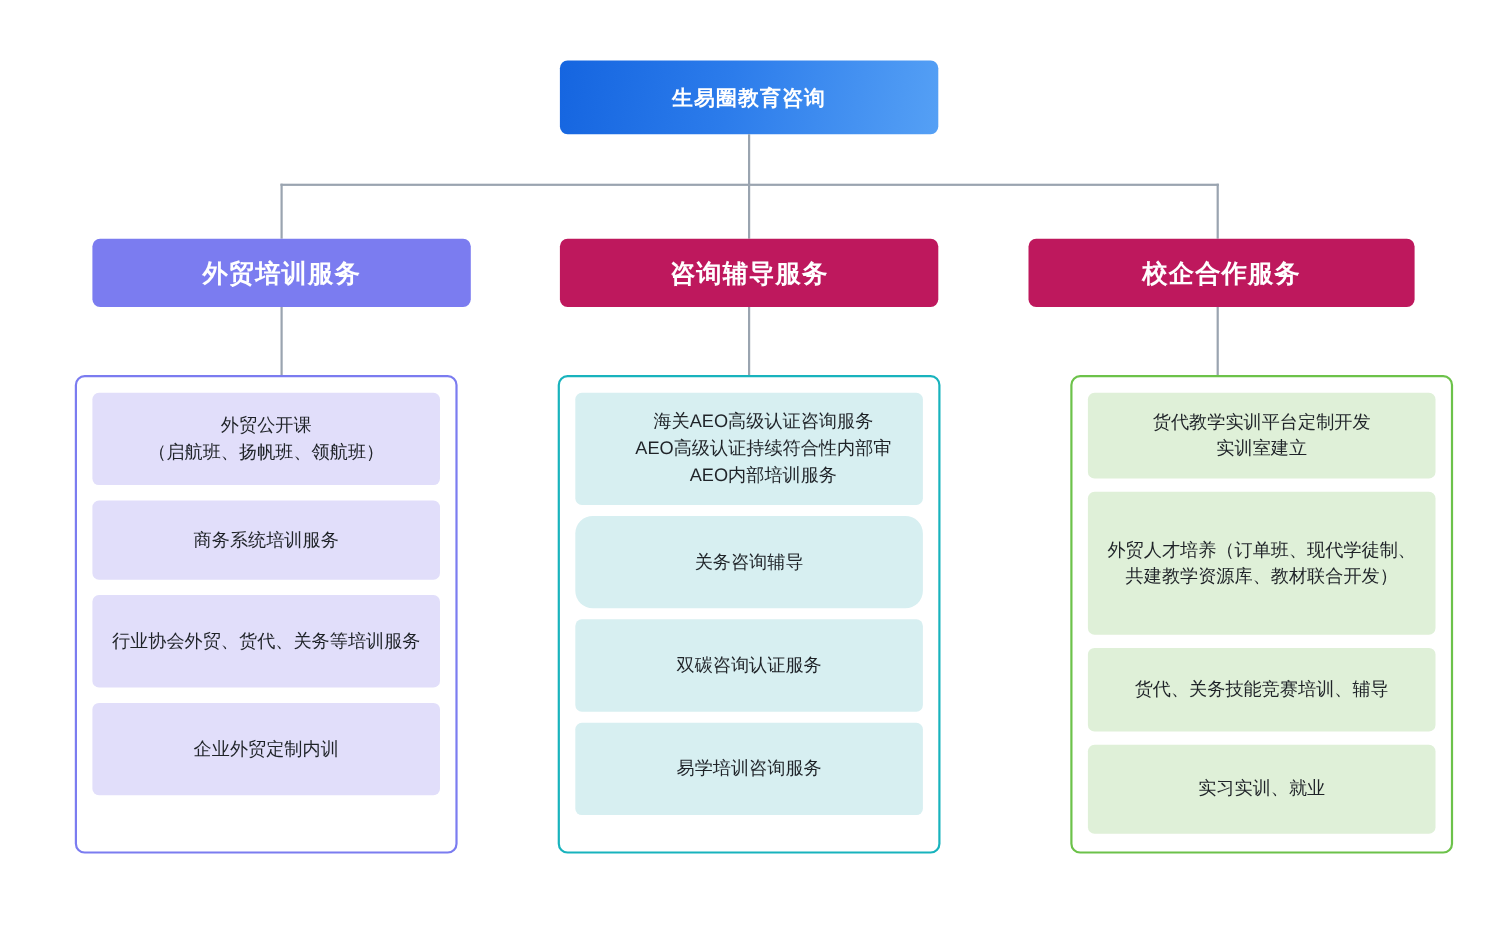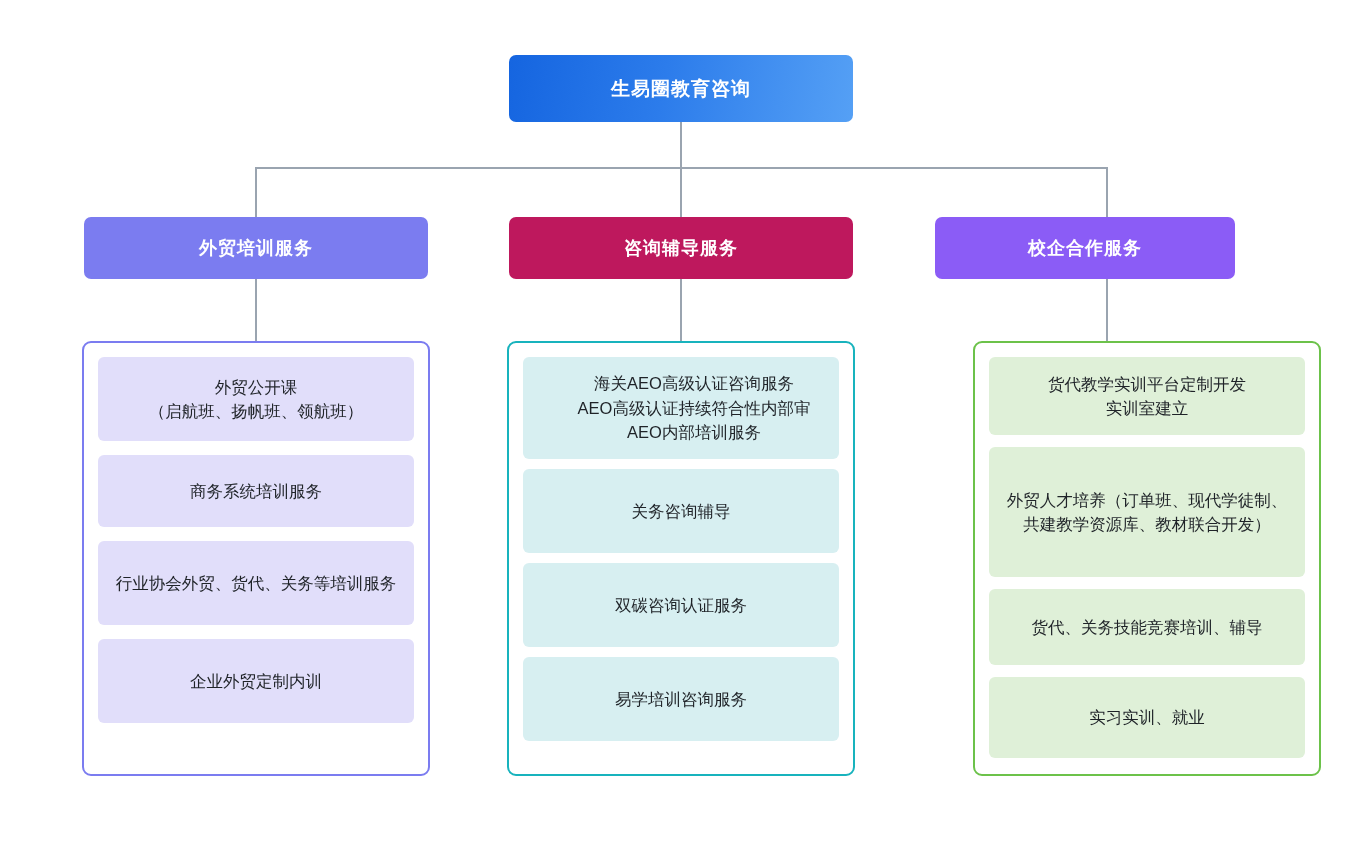--- a/index.html
+++ b/index.html
@@ -56,21 +56,21 @@
     position: absolute;
     height: 62px;
     border-radius: 7px;
     display: flex;
     align-items: center;
     justify-content: center;
     box-sizing: border-box;
   }
   .cat-header .cat-title {
     color: #ffffff;
-    font-size: 18px;
+    font-size: 23px;
     font-weight: bold;
     letter-spacing: 1px;
   }
 
   
   .col-container {
     position: absolute;
     border-radius: 9px;
     border: 2px solid #7b7cf0;
     box-sizing: border-box;
@@ -125,21 +125,21 @@
   <div class="connector conn-v" style="left:1106px; top:167px; height:50px;"></div>
 
   <div class="connector conn-v" style="left:255px; top:279px; height:63px;"></div>
   <div class="connector conn-v" style="left:680px; top:279px; height:63px;"></div>
   <div class="connector conn-v" style="left:1106px; top:279px; height:63px;"></div>
 
   <div class="cat-header" style="left:84px; top:217px; width:344px; background:#7b7cf0;">
     <span class="cat-title">外贸培训服务</span>
   </div>
 
-  <div class="col-container c1" style="left:82px; top:341px; width:348px; height:435px;">
+  <div class="col-container c1" style="left:68px; top:341px; width:348px; height:435px;">
     <div class="leaf c1" style="height:84px; margin-bottom:14px;">
       <span>
         <span class="leaf-line">外贸公开课</span>
         <span class="leaf-line">（启航班、扬帆班、领航班）</span>
       </span>
     </div>
     <div class="leaf c1" style="height:72px; margin-bottom:14px;">
       <span>
         <span class="leaf-line">商务系统培训服务</span>
       </span>
@@ -161,38 +161,38 @@
   </div>
 
   <div class="col-container c2" style="left:507px; top:341px; width:348px; height:435px;">
     <div class="leaf c2" style="height:102px; margin-bottom:10px;padding-left:38px;">
       <span>
         <span class="leaf-line">海关AEO高级认证咨询服务</span>
         <span class="leaf-line">AEO高级认证持续符合性内部审</span>
         <span class="leaf-line">AEO内部培训服务</span>
       </span>
     </div>
+    <div class="leaf c2" style="height:84px; margin-bottom:10px;border-radius:16px;">
+      <span>
+        <span class="leaf-line">关务咨询辅导</span>
+      </span>
+    </div>
     <div class="leaf c2" style="height:84px; margin-bottom:10px;">
       <span>
-        <span class="leaf-line">关务咨询辅导</span>
-      </span>
-    </div>
-    <div class="leaf c2" style="height:84px; margin-bottom:10px;">
-      <span>
         <span class="leaf-line">双碳咨询认证服务</span>
       </span>
     </div>
     <div class="leaf c2" style="height:84px;">
       <span>
         <span class="leaf-line">易学培训咨询服务</span>
       </span>
     </div>
   </div>
 
-  <div class="cat-header" style="left:935px; top:217px; width:300px; background:#8b5cf6;">
+  <div class="cat-header" style="left:935px; top:217px; width:351px; background:#be185d;">
     <span class="cat-title">校企合作服务</span>
   </div>
 
   <div class="col-container c3" style="left:933px; top:341px; width:348px; height:435px;margin-left:40px;">
     <div class="leaf c3" style="height:78px; margin-bottom:12px;">
       <span>
         <span class="leaf-line">货代教学实训平台定制开发</span>
         <span class="leaf-line">实训室建立</span>
       </span>
     </div>

